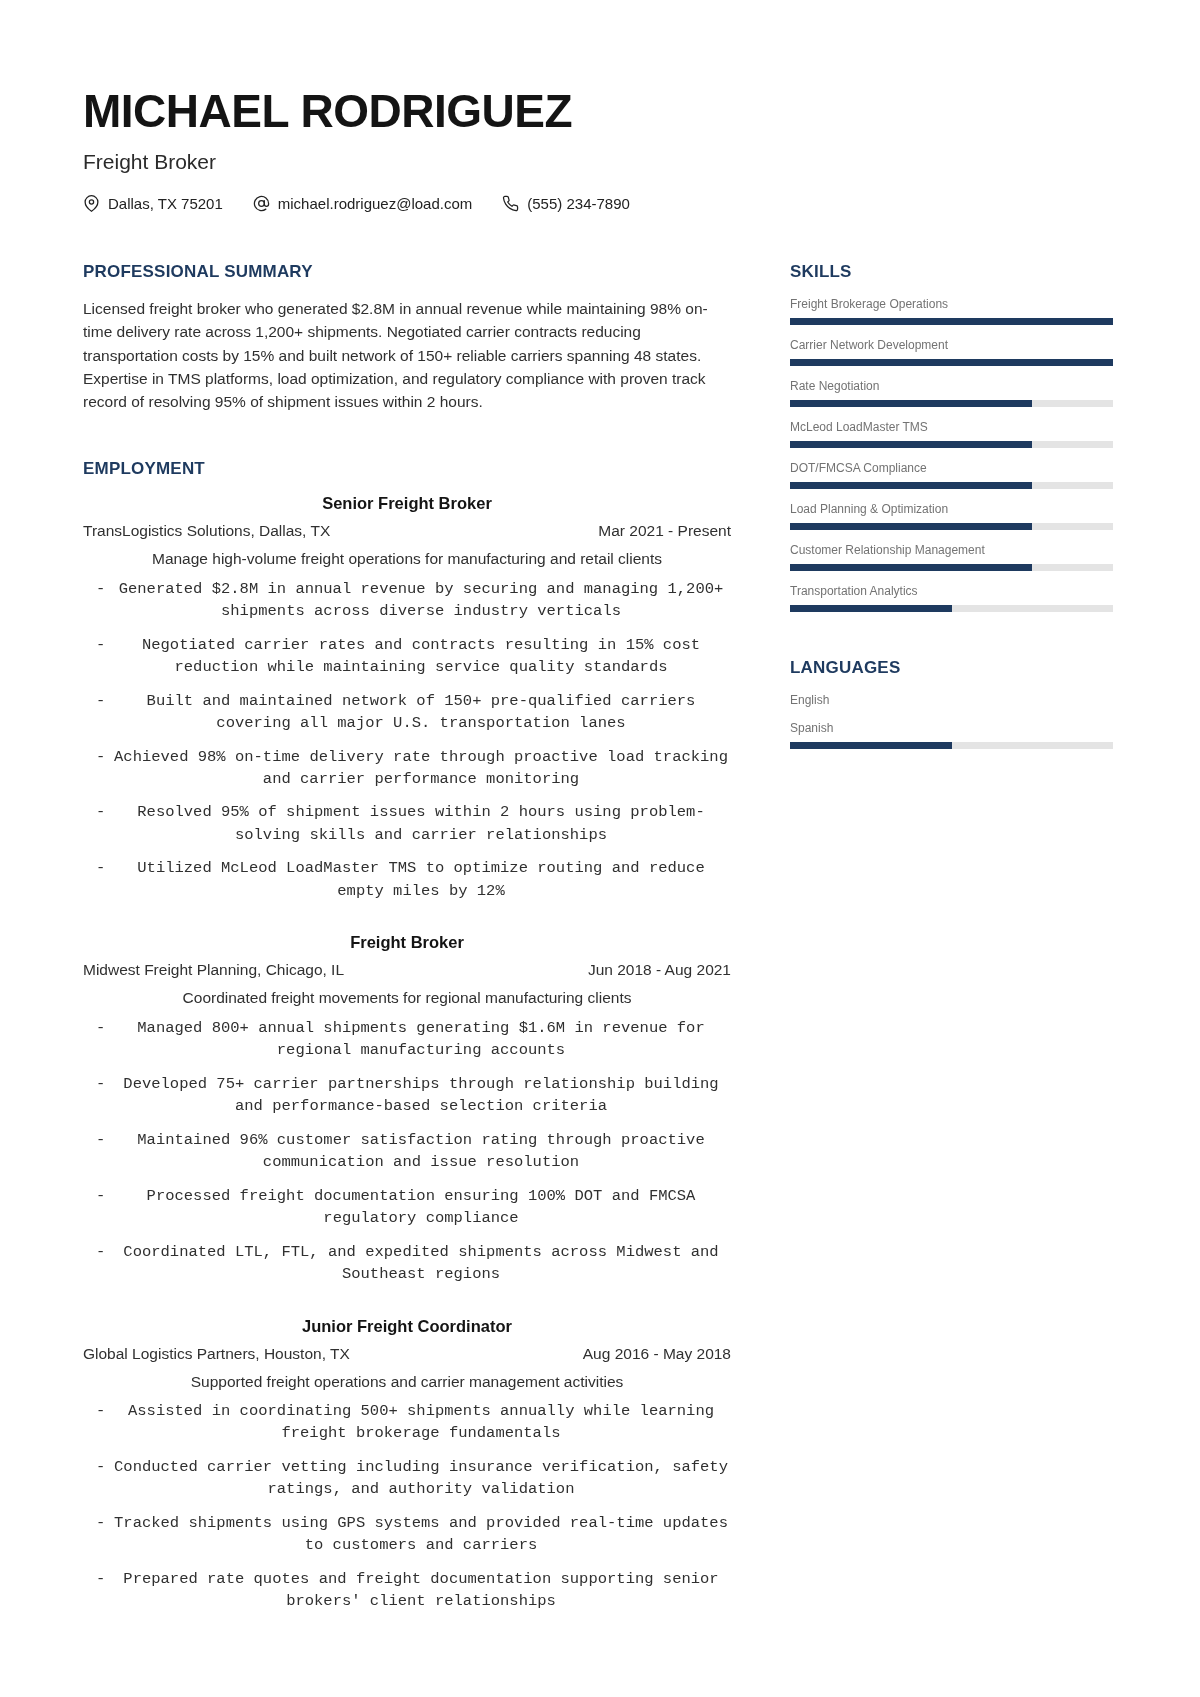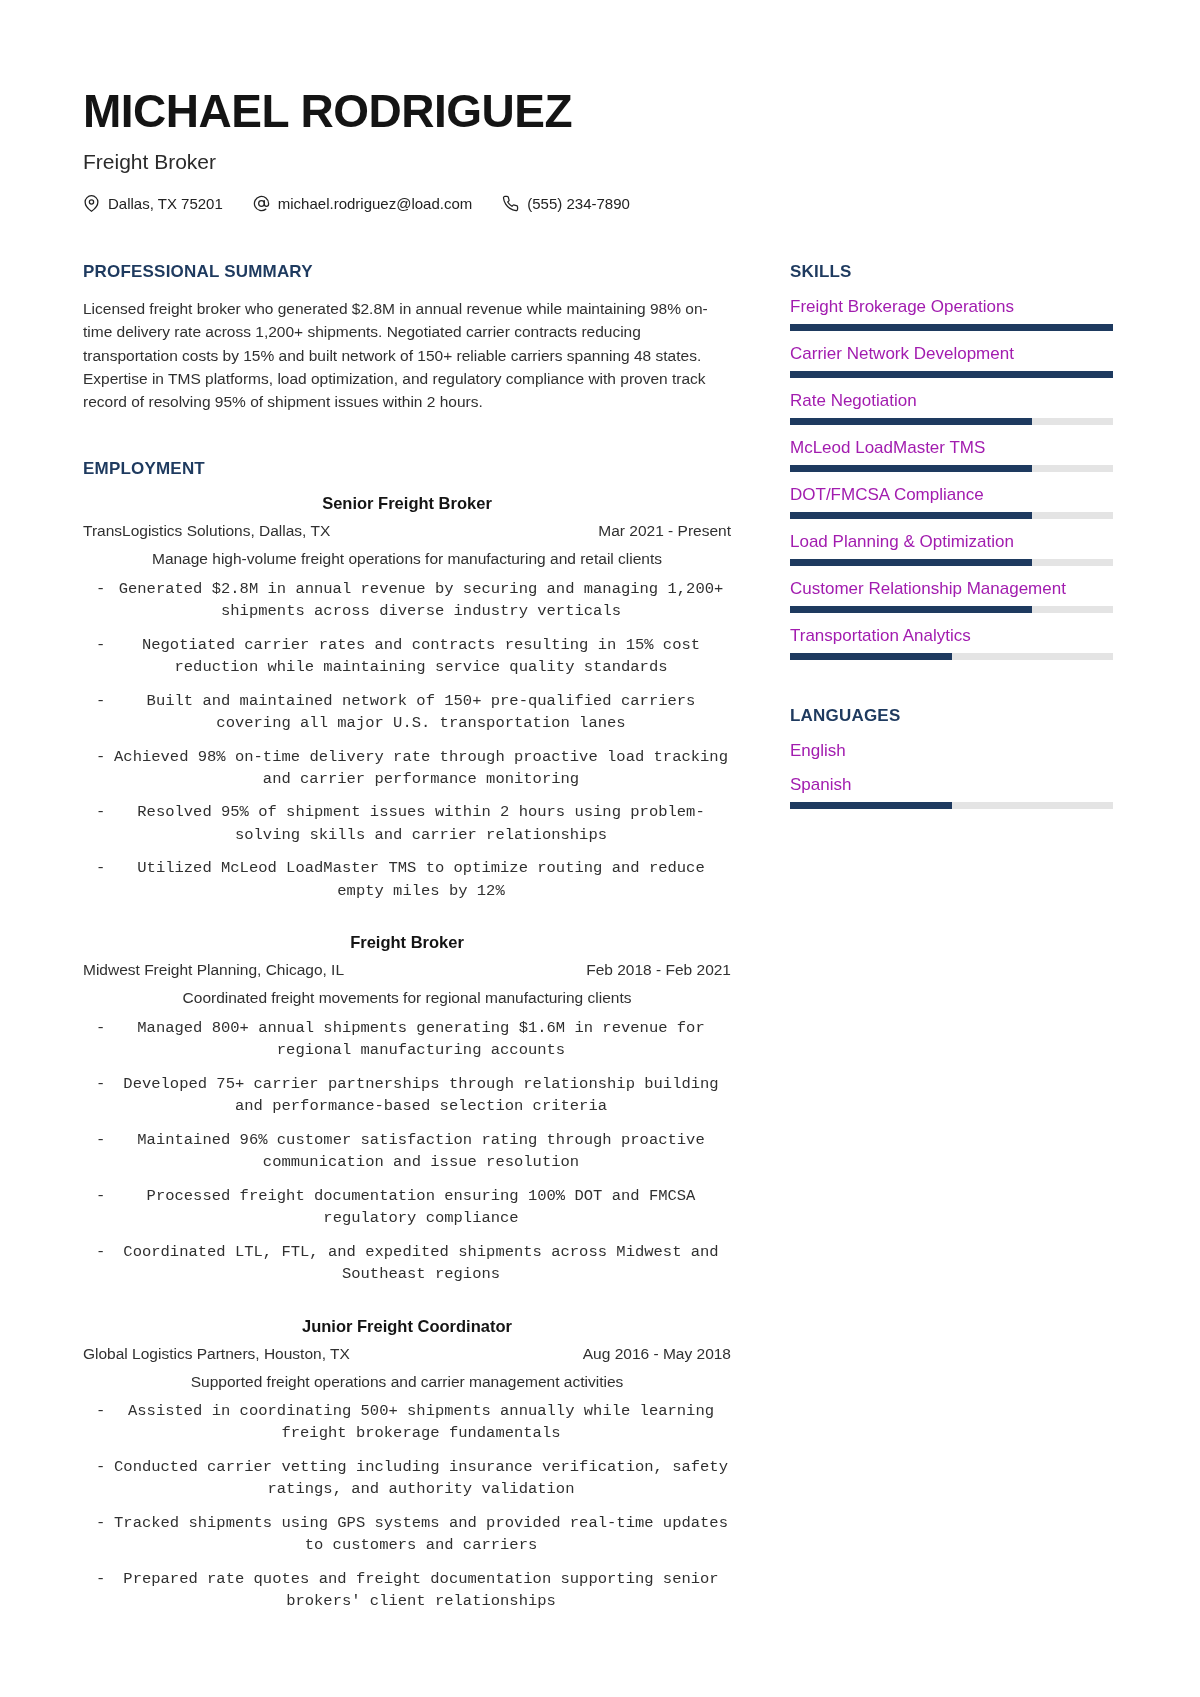--- a/index.html
+++ b/index.html
@@ -28,21 +28,21 @@
   .job:last-child { margin-bottom:0; }
   .job-title { font-size:16.5px; font-weight:700; color:var(--dark); margin-bottom:9px; }
   .job-meta { display:flex; justify-content:space-between; align-items:baseline; font-size:15.5px; color:var(--body); margin-bottom:8px; }
   .job-lead { font-size:15.5px; line-height:1.45; color:var(--body); margin-bottom:7px; }
   ul.bullets { list-style:none;font-family:Liberation Mono, monospace; }
   ul.bullets li { position:relative; padding-left:28px; font-size:15.5px; line-height:1.45; color:var(--body); margin-bottom:11px; }
   ul.bullets li::before { content:"-"; position:absolute; left:13px; top:0; color:var(--body); }
 
   
   .skill { margin-bottom:13px; }
-  .skill-label { font-size:17px; color:#a21caf; margin-bottom:7px; }
+  .skill-label { font-size:12px; color:#737373; margin-bottom:7px; }
   .bar-track { width:100%; height:7px; background:var(--track); }
   .bar-fill { height:100%; background:var(--accent); }
   .lang { margin-bottom:14px; }
 </style>
 </head>
 <body>
 
 <div class="page">
 
   <header>
@@ -98,21 +98,21 @@
             <li>Achieved 98% on-time delivery rate through proactive load tracking and carrier performance monitoring</li>
             <li>Resolved 95% of shipment issues within 2 hours using problem-solving skills and carrier relationships</li>
             <li>Utilized McLeod LoadMaster TMS to optimize routing and reduce empty miles by 12%</li>
           </ul>
         </article>
 
         <article class="job">
           <div class="job-title">Freight Broker</div>
           <div class="job-meta">
             <span>Midwest Freight Planning, Chicago, IL</span>
-            <span>Feb 2018 - Feb 2021</span>
+            <span>Jun 2018 - Aug 2021</span>
           </div>
           <div class="job-lead">Coordinated freight movements for regional manufacturing clients</div>
           <ul class="bullets">
             <li>Managed 800+ annual shipments generating $1.6M in revenue for regional manufacturing accounts</li>
             <li>Developed 75+ carrier partnerships through relationship building and performance-based selection criteria</li>
             <li>Maintained 96% customer satisfaction rating through proactive communication and issue resolution</li>
             <li>Processed freight documentation ensuring 100% DOT and FMCSA regulatory compliance</li>
             <li>Coordinated LTL, FTL, and expedited shipments across Midwest and Southeast regions</li>
           </ul>
         </article>

